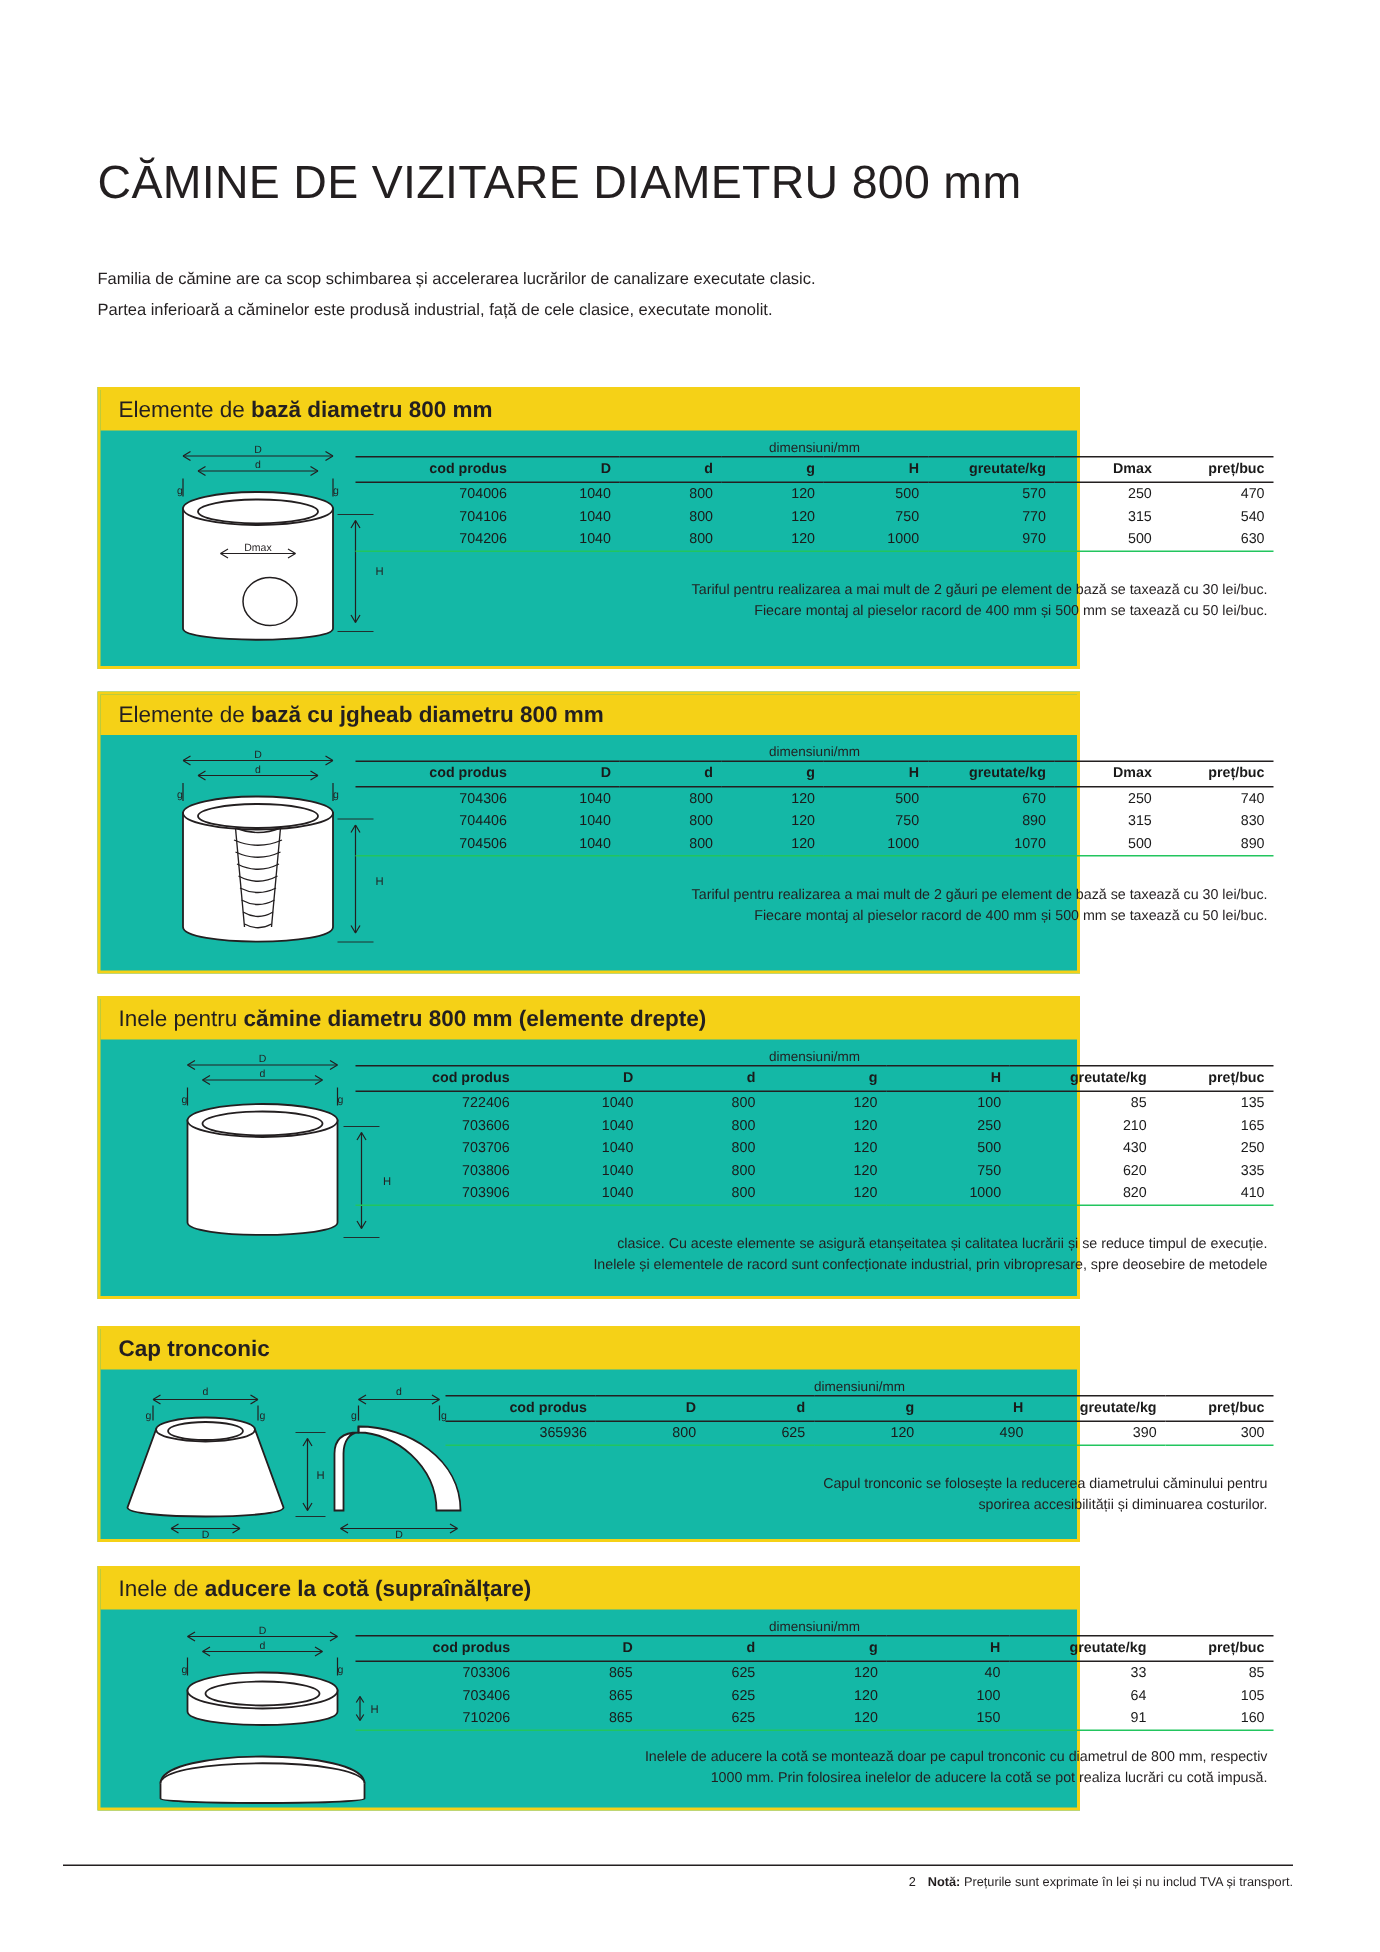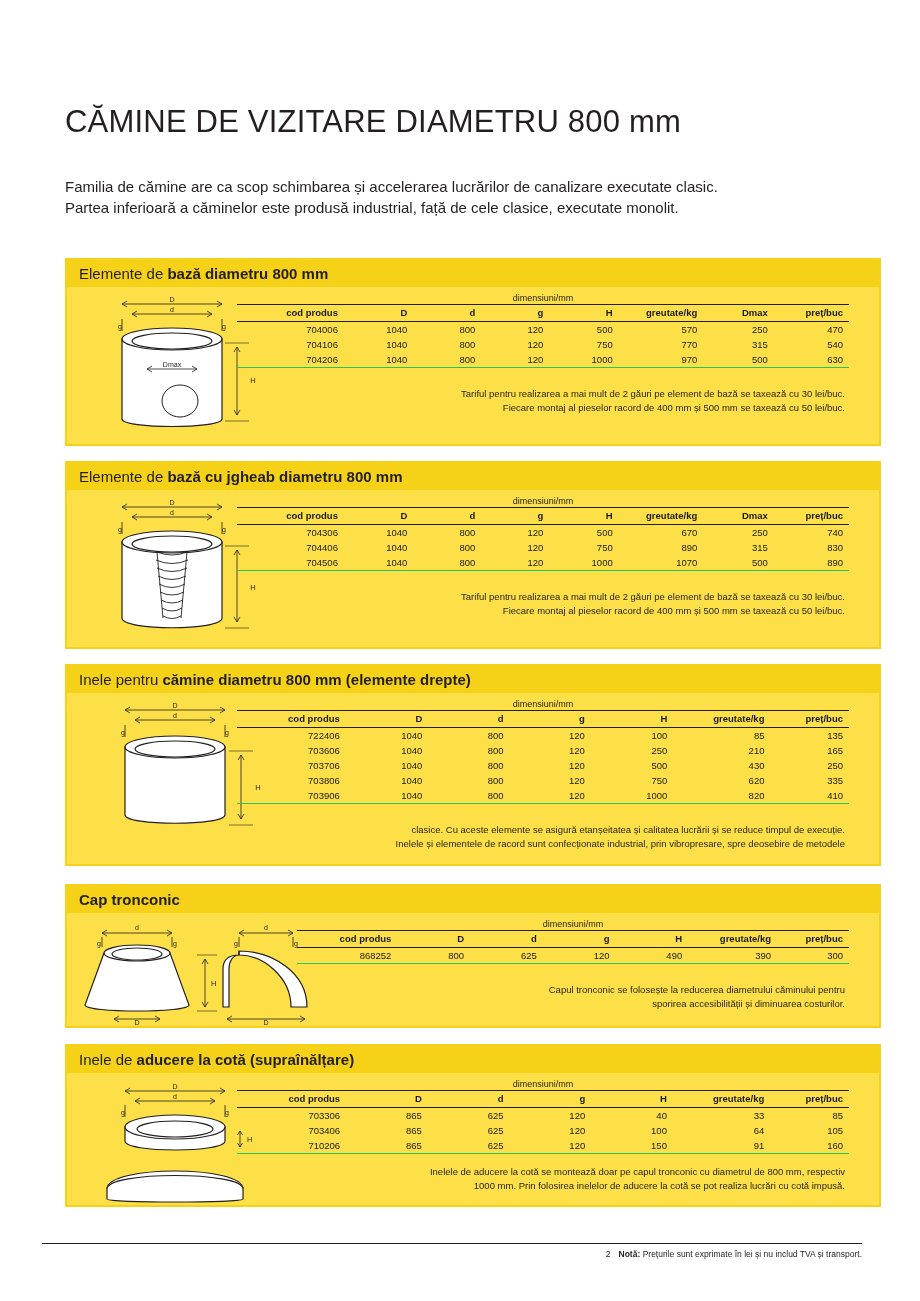--- a/index.html
+++ b/index.html
@@ -29,33 +29,33 @@
     font-size: 31px;
     font-weight: 400;
     letter-spacing: 0.2px;
     color: #231f20;
   }
   .intro {
     position: absolute;
     left: 65px;
     top: 176px;
     width: 790px;
-    font-size: 15px;
+    font-size: 11px;
     line-height: 21px;
     color: #231f20;
   }
   .intro div { white-space: nowrap; }
 
   .section {
     position: absolute;
     left: 65px;
-    width: 816px;
+    width: 655px;
     border: 2px solid #f5d117;
     box-sizing: border-box;
-    background: #fde047;
+    background: #14b8a6;
   }
   .sec-head {
     background: #f5d117;
     height: 27px;
     line-height: 27px;
     padding-left: 12px;
     font-size: 15px;
     color: #231f20;
   }
   .sec-head b { font-weight: bold; }
@@ -500,21 +500,21 @@
               <th style="width:75px;">D</th>
               <th style="width:75px;">d</th>
               <th style="width:75px;">g</th>
               <th style="width:75px;">H</th>
               <th style="width:85px;">greutate/kg</th>
               <th style="width:67px;">preț/buc</th>
             </tr>
           </thead>
           <tbody>
             <tr class="last">
-              <td>868252</td>
+              <td>365936</td>
               <td>800</td>
               <td>625</td>
               <td>120</td>
               <td>490</td>
               <td>390</td>
               <td>300</td>
             </tr>
           </tbody>
         </table>
       </div>

